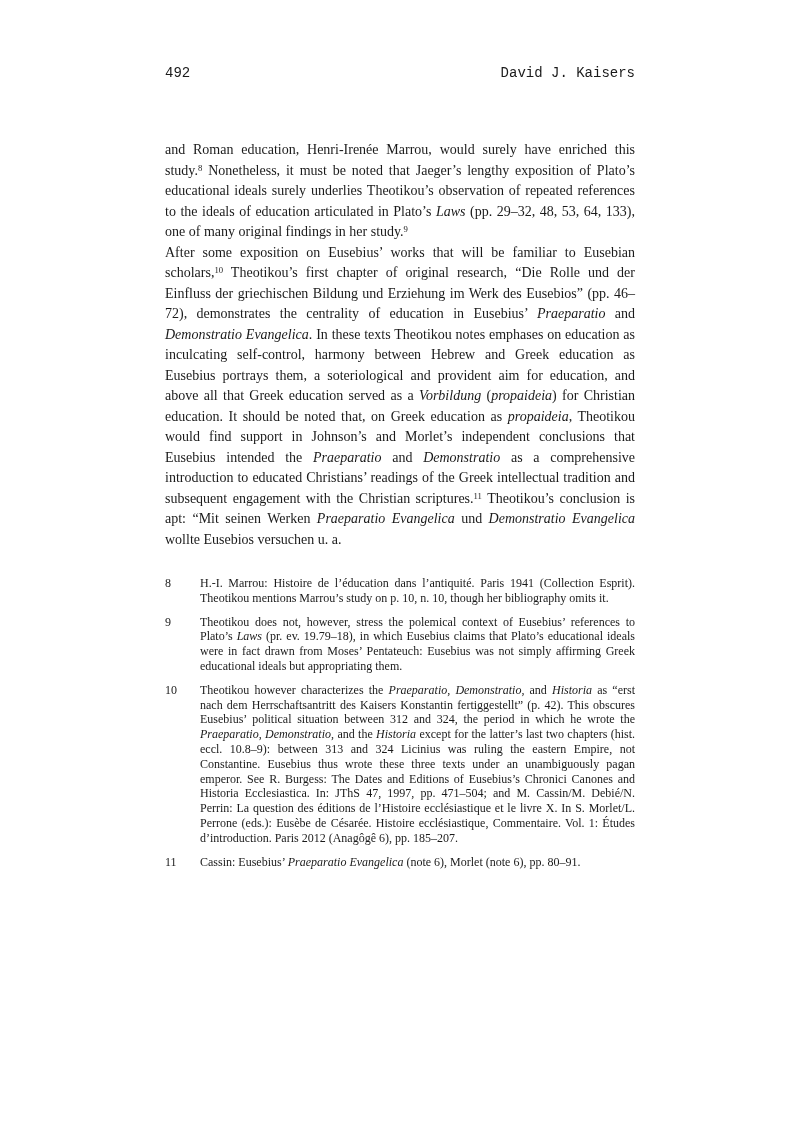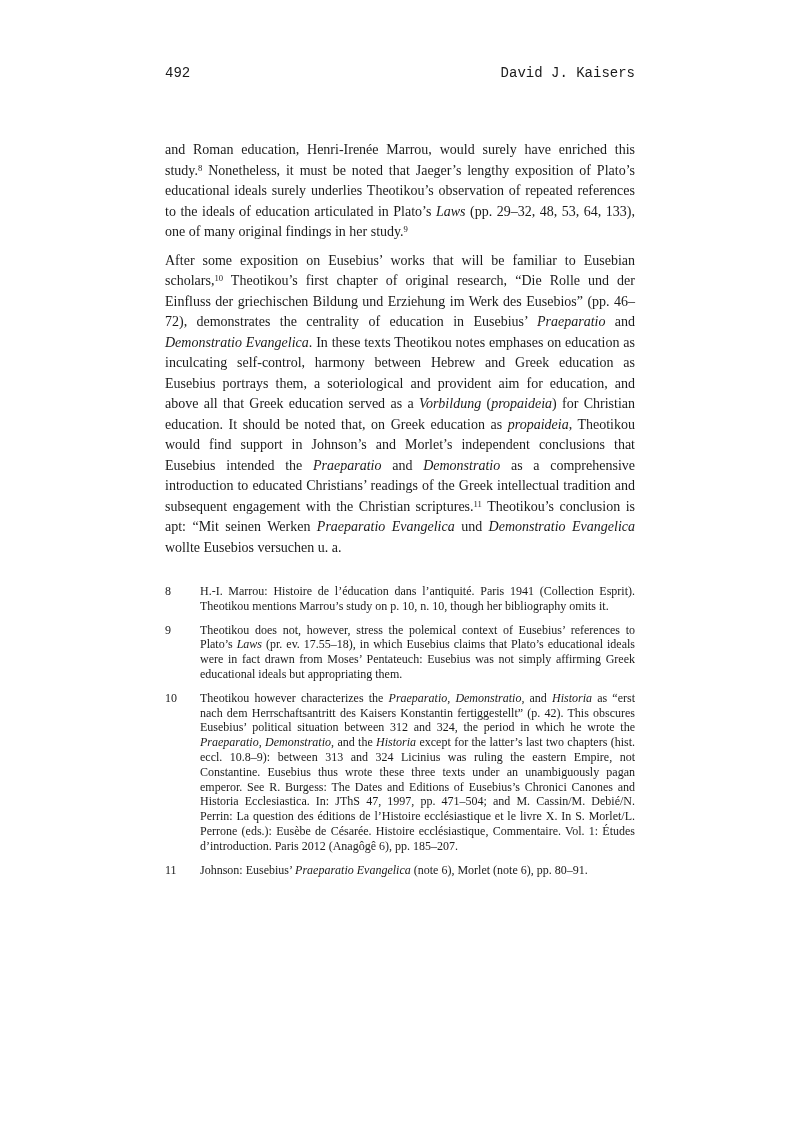--- a/index.html
+++ b/index.html
@@ -38,21 +38,21 @@
     top: 0;
   }
   .body-text p {
     font-size: 14px;
     line-height: 20.5px;
     text-align: justify;
     hyphens: auto;
     -webkit-hyphens: auto;
   }
   .body-text p + p {
-    margin-top: 8px;
+    margin-top: 0;
   }
   .italic { font-style: italic; }
   sup.fn-ref {
     font-size: 0.62em;
     line-height: 0;
     position: relative;
     top: -0.45em;
     vertical-align: baseline;
   }
   .footnotes {
@@ -91,26 +91,26 @@
         <p><span>After some exposition on Eusebius’ works that will be familiar to Eusebian scholars,</span><sup class="fn-ref">10</sup><span> Theotikou’s first chapter of original research, “Die Rolle und der Einfluss der griechischen Bildung und Erziehung im Werk des Eusebios” (pp. 46–72), demonstrates the centrality of education in Eusebius’ </span><span class="italic">Praeparatio</span><span> and </span><span class="italic">Demonstratio Evangelica</span><span>. In these texts Theotikou notes emphases on education as inculcating self-control, harmony between Hebrew and Greek education as Eusebius portrays them, a soteriological and provident aim for education, and above all that Greek education served as a </span><span class="italic">Vorbildung</span><span> (</span><span class="italic">propaideia</span><span>) for Christian education. It should be noted that, on Greek education as </span><span class="italic">propaideia</span><span>, Theotikou would find support in Johnson’s and Morlet’s independent conclusions that Eusebius intended the </span><span class="italic">Praeparatio</span><span> and </span><span class="italic">Demonstratio</span><span> as a comprehensive introduction to educated Christians’ readings of the Greek intellectual tradition and subsequent engagement with the Christian scriptures.</span><sup class="fn-ref">11</sup><span> Theotikou’s conclusion is apt: “Mit seinen Werken </span><span class="italic">Praeparatio Evangelica</span><span> und </span><span class="italic">Demonstratio Evangelica</span><span> wollte Eusebios versuchen u. a.</span></p>
       </div>
 
     <div class="footnotes" id="footnotes-container">
         <div class="footnote">
           <span class="fn-number">8</span>
           <span class="fn-text"><span>H.-I. Marrou: Histoire de l’éducation dans l’antiquité. Paris 1941 (Collection Esprit). Theotikou mentions Marrou’s study on p. 10, n. 10, though her bibliography omits it.</span></span>
         </div>
         <div class="footnote">
           <span class="fn-number">9</span>
-          <span class="fn-text"><span>Theotikou does not, however, stress the polemical context of Eusebius’ references to Plato’s </span><span class="italic">Laws</span><span> (pr. ev. 17.55–18), in which Eusebius claims that Plato’s educational ideals were in fact drawn from Moses’ Pentateuch: Eusebius was not simply affirming Greek educational ideals but appropriating them.</span></span>
+          <span class="fn-text"><span>Theotikou does not, however, stress the polemical context of Eusebius’ references to Plato’s </span><span class="italic">Laws</span><span> (pr. ev. 19.79–18), in which Eusebius claims that Plato’s educational ideals were in fact drawn from Moses’ Pentateuch: Eusebius was not simply affirming Greek educational ideals but appropriating them.</span></span>
         </div>
         <div class="footnote">
           <span class="fn-number">10</span>
           <span class="fn-text"><span>Theotikou however characterizes the </span><span class="italic">Praeparatio</span><span>, </span><span class="italic">Demonstratio</span><span>, and </span><span class="italic">Historia</span><span> as “erst nach dem Herrschaftsantritt des Kaisers Konstantin fertiggestellt” (p. 42). This obscures Eusebius’ political situation between 312 and 324, the period in which he wrote the </span><span class="italic">Praeparatio</span><span>, </span><span class="italic">Demonstratio</span><span>, and the </span><span class="italic">Historia</span><span> except for the latter’s last two chapters (hist. eccl. 10.8–9): between 313 and 324 Licinius was ruling the eastern Empire, not Constantine. Eusebius thus wrote these three texts under an unambiguously pagan emperor. See R. Burgess: The Dates and Editions of Eusebius’s Chronici Canones and Historia Ecclesiastica. In: JThS 47, 1997, pp. 471–504; and M. Cassin/M. Debié/N. Perrin: La question des éditions de l’Histoire ecclésiastique et le livre X. In S. Morlet/L. Perrone (eds.): Eusèbe de Césarée. Histoire ecclésiastique, Commentaire. Vol. 1: Études d’introduction. Paris 2012 (Anagôgê 6), pp. 185–207.</span></span>
         </div>
         <div class="footnote">
           <span class="fn-number">11</span>
-          <span class="fn-text"><span>Johnson: Eusebius’ </span><span class="italic">Praeparatio Evangelica</span><span> (note 6), Morlet (note 6), pp. 80–91.</span></span>
+          <span class="fn-text"><span>Cassin: Eusebius’ </span><span class="italic">Praeparatio Evangelica</span><span> (note 6), Morlet (note 6), pp. 80–91.</span></span>
         </div>
       </div>
 
   </div>
 </div>
 
 </body></html>

